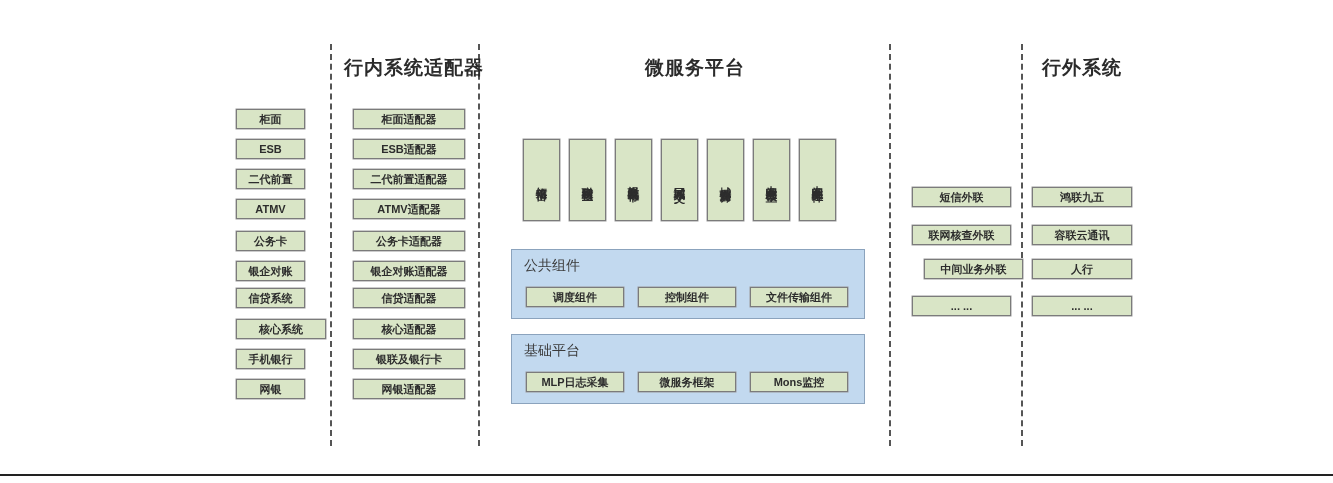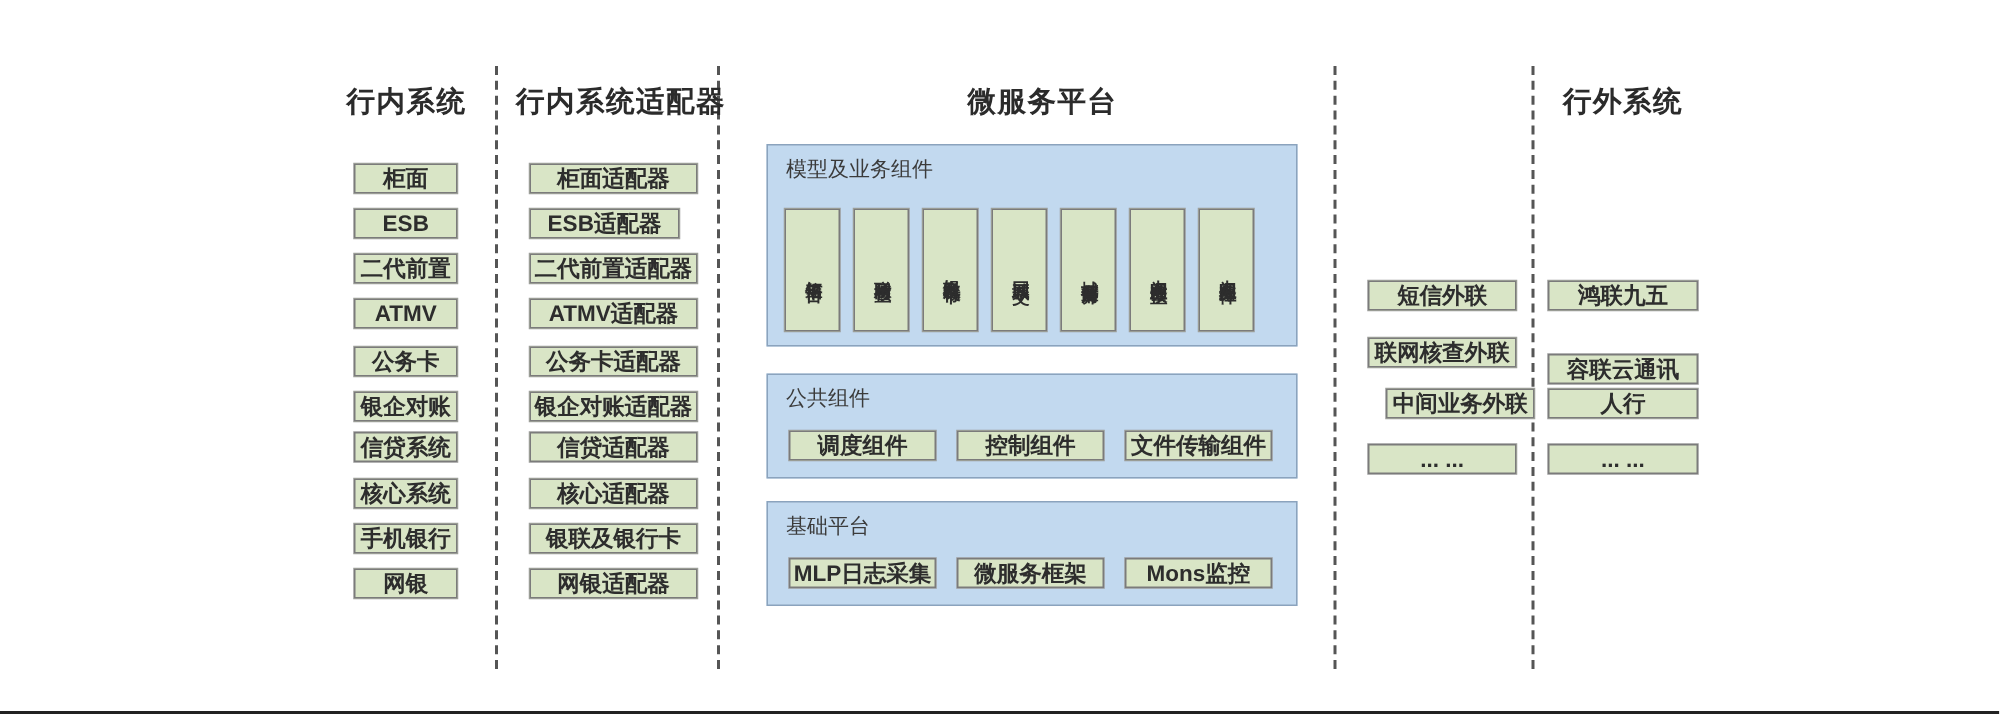--- a/index.html
+++ b/index.html
@@ -38,21 +38,21 @@
 
   
   .node {
     position: absolute;
     background: #d9e5c6;
     border: 1px solid #7b7b7b;
     box-shadow: 0 0 0 0.5px #9a9a9a;
     display: flex;
     align-items: center;
     justify-content: center;
-    font-size: 15px;
+    font-size: 11px;
     font-weight: bold;
     color: #2d2d2d;
     white-space: nowrap;
   }
 
   
   .node.vert {
     writing-mode: vertical-rl;
     text-orientation: upright;
     letter-spacing: 1px;
@@ -88,50 +88,46 @@
 </head>
 <body>
 
 <div id="canvas">
 
   <div class="vsep" style="left:330px;"></div>
   <div class="vsep" style="left:478px;"></div>
   <div class="vsep" style="left:889px;"></div>
   <div class="vsep" style="left:1021px;"></div>
 
-  <div class="col-title" style="left:216px; top:55px; width:110px;">行内系统</div>
   <div class="col-title" style="left:344px; top:55px; width:130px;">行内系统适配器</div>
   <div class="col-title" style="left:570px; top:55px; width:250px;">微服务平台</div>
   <div class="col-title" style="left:1027px; top:55px; width:110px;">行外系统</div>
 
   <div class="node" style="left:236px; top:109px; width:69px; height:20px;">柜面</div>
   <div class="node" style="left:236px; top:139px; width:69px; height:20px;">ESB</div>
   <div class="node" style="left:236px; top:169px; width:69px; height:20px;">二代前置</div>
   <div class="node" style="left:236px; top:199px; width:69px; height:20px;">ATMV</div>
   <div class="node" style="left:236px; top:231px; width:69px; height:20px;">公务卡</div>
   <div class="node" style="left:236px; top:261px; width:69px; height:20px;">银企对账</div>
   <div class="node" style="left:236px; top:288px; width:69px; height:20px;">信贷系统</div>
-  <div class="node" style="left:236px; top:319px; width:69px; height:20px;">核心系统</div>
+  <div class="node" style="left:236px; top:319px; width:90px; height:20px;">核心系统</div>
   <div class="node" style="left:236px; top:349px; width:69px; height:20px;">手机银行</div>
   <div class="node" style="left:236px; top:379px; width:69px; height:20px;">网银</div>
 
   <div class="node" style="left:353px; top:109px; width:112px; height:20px;">柜面适配器</div>
-  <div class="node" style="left:353px; top:139px; width:100px; height:20px;">ESB适配器</div>
+  <div class="node" style="left:353px; top:139px; width:112px; height:20px;">ESB适配器</div>
   <div class="node" style="left:353px; top:169px; width:112px; height:20px;">二代前置适配器</div>
   <div class="node" style="left:353px; top:199px; width:112px; height:20px;">ATMV适配器</div>
   <div class="node" style="left:353px; top:231px; width:112px; height:20px;">公务卡适配器</div>
   <div class="node" style="left:353px; top:261px; width:112px; height:20px;">银企对账适配器</div>
   <div class="node" style="left:353px; top:288px; width:112px; height:20px;">信贷适配器</div>
   <div class="node" style="left:353px; top:319px; width:112px; height:20px;">核心适配器</div>
   <div class="node" style="left:353px; top:349px; width:112px; height:20px;">银联及银行卡</div>
   <div class="node" style="left:353px; top:379px; width:112px; height:20px;">网银适配器</div>
 
-  <div class="panel" style="left:511px; top:96px; width:354px; height:135px;">
-    <div class="panel-title">模型及业务组件</div>
-  </div>
   <div class="node vert" style="left:523px; top:139px; width:37px; height:82px;">短信平台</div>
   <div class="node vert" style="left:569px; top:139px; width:37px; height:82px;">联网核查</div>
   <div class="node vert" style="left:615px; top:139px; width:37px; height:82px;">银联及银行卡</div>
   <div class="node vert" style="left:661px; top:139px; width:37px; height:82px;">同城票交</div>
   <div class="node vert" style="left:707px; top:139px; width:37px; height:82px;">城商行清算</div>
   <div class="node vert" style="left:753px; top:139px; width:37px; height:82px;">中间业务模型</div>
   <div class="node vert" style="left:799px; top:139px; width:37px; height:82px;">中间业务组件</div>
 
   <div class="panel" style="left:511px; top:249px; width:354px; height:70px;">
     <div class="panel-title">公共组件</div>
@@ -146,18 +142,18 @@
   <div class="node" style="left:526px; top:372px; width:98px; height:20px;">MLP日志采集</div>
   <div class="node" style="left:638px; top:372px; width:98px; height:20px;">微服务框架</div>
   <div class="node" style="left:750px; top:372px; width:98px; height:20px;">Mons监控</div>
 
   <div class="node" style="left:912px; top:187px; width:99px; height:20px;">短信外联</div>
   <div class="node" style="left:912px; top:225px; width:99px; height:20px;">联网核查外联</div>
   <div class="node" style="left:924px; top:259px; width:99px; height:20px;">中间业务外联</div>
   <div class="node" style="left:912px; top:296px; width:99px; height:20px;">... ...</div>
 
   <div class="node" style="left:1032px; top:187px; width:100px; height:20px;">鸿联九五</div>
-  <div class="node" style="left:1032px; top:236px; width:100px; height:20px;">容联云通讯</div>
+  <div class="node" style="left:1032px; top:225px; width:100px; height:20px;">容联云通讯</div>
   <div class="node" style="left:1032px; top:259px; width:100px; height:20px;">人行</div>
   <div class="node" style="left:1032px; top:296px; width:100px; height:20px;">... ...</div>
 
   <div class="page-rule"></div>
 </div>
 
 </body></html>

